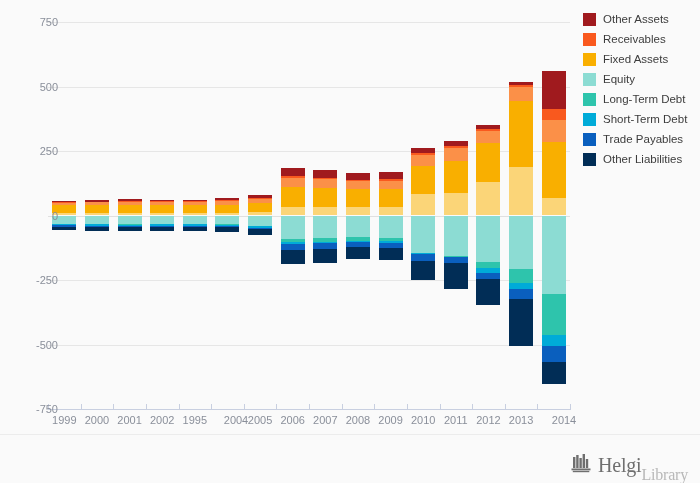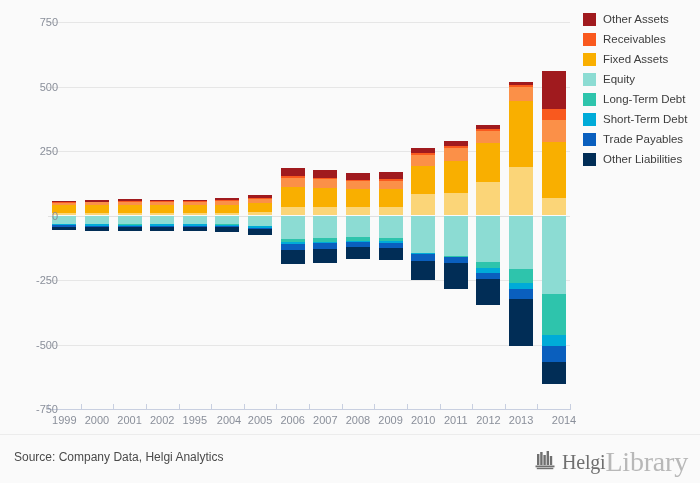--- a/index.html
+++ b/index.html
@@ -148,23 +148,24 @@
     display: block;
   }
   #brand-helgi {
     font-family: "Liberation Serif", serif;
     font-size: 20px;
     color: #6f6f6f;
     letter-spacing: -0.2px;
   }
   #brand-library {
     font-family: "Liberation Serif", serif;
-    font-size: 28px;
+    font-size: 16px;
     color: #b8b8b8;
     letter-spacing: -0.2px;
+    margin-top: 20px;
   }
 </style>
 </head>
 <body>
 
 <div id="chart-root">
 
   <div id="y-axis"></div>
 
   <div id="plot-area">
@@ -406,21 +407,21 @@
       <div class="xtick-label" style="left: 16.3125px;">1999</div>
       <div class="xtick" style="left: 32.625px;"></div>
       <div class="xtick-label" style="left: 48.9375px;">2000</div>
       <div class="xtick" style="left: 65.25px;"></div>
       <div class="xtick-label" style="left: 81.5625px;">2001</div>
       <div class="xtick" style="left: 97.875px;"></div>
       <div class="xtick-label" style="left: 114.188px;">2002</div>
       <div class="xtick" style="left: 130.5px;"></div>
       <div class="xtick-label" style="left: 146.812px;">1995</div>
       <div class="xtick" style="left: 163.125px;"></div>
-      <div class="xtick-label" style="left: 181px;">2004</div>
+      <div class="xtick-label" style="left: 188px;">2004</div>
       <div class="xtick" style="left: 195.75px;"></div>
       <div class="xtick-label" style="left: 212.062px;">2005</div>
       <div class="xtick" style="left: 228.375px;"></div>
       <div class="xtick-label" style="left: 244.688px;">2006</div>
       <div class="xtick" style="left: 261px;"></div>
       <div class="xtick-label" style="left: 277.312px;">2007</div>
       <div class="xtick" style="left: 293.625px;"></div>
       <div class="xtick-label" style="left: 309.938px;">2008</div>
       <div class="xtick" style="left: 326.25px;"></div>
       <div class="xtick-label" style="left: 342.562px;">2009</div>
@@ -466,21 +467,20 @@
         <span class="legend-swatch" style="background: rgb(10, 95, 190);"></span>
         <span class="legend-label">Trade Payables</span>
       </div>
       <div class="legend-row">
         <span class="legend-swatch" style="background: rgb(1, 45, 86);"></span>
         <span class="legend-label">Other Liabilities</span>
       </div>
     </div>
 
   <div id="footer-divider"></div>
-  <div id="source-text">Source: Company Data, Helgi Analytics</div>
   <div id="brand">
     <span id="brand-icon">
       <svg width="22" height="20" viewBox="0 0 22 20">
         <rect x="2" y="4" width="2.4" height="11" fill="#6f6f6f"></rect>
         <rect x="5.2" y="2" width="2.4" height="13" fill="#6f6f6f"></rect>
         <rect x="8.4" y="5" width="2.4" height="10" fill="#6f6f6f"></rect>
         <rect x="11.6" y="1" width="2.4" height="14" fill="#6f6f6f"></rect>
         <rect x="14.8" y="6" width="2.4" height="9" fill="#6f6f6f"></rect>
         <rect x="0.5" y="15.5" width="19" height="1.8" fill="#6f6f6f"></rect>
         <rect x="1.8" y="17.8" width="16.5" height="1.4" fill="#6f6f6f"></rect>

